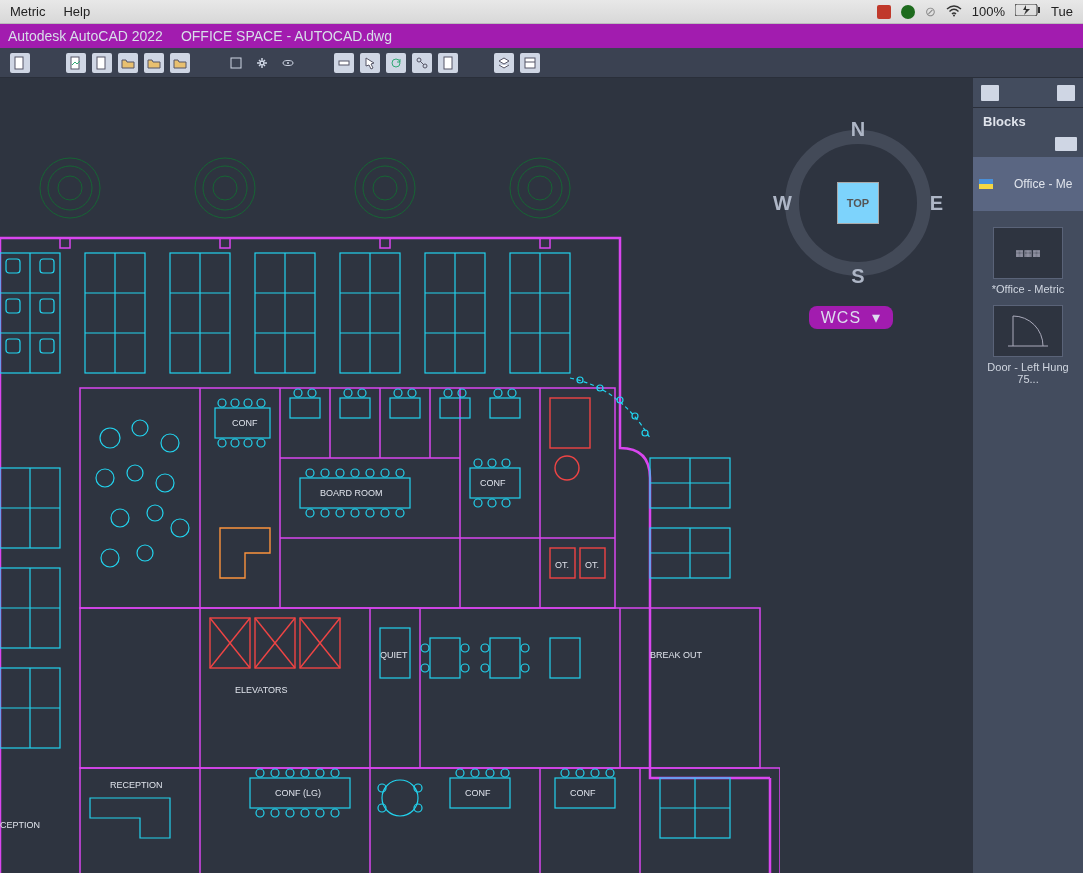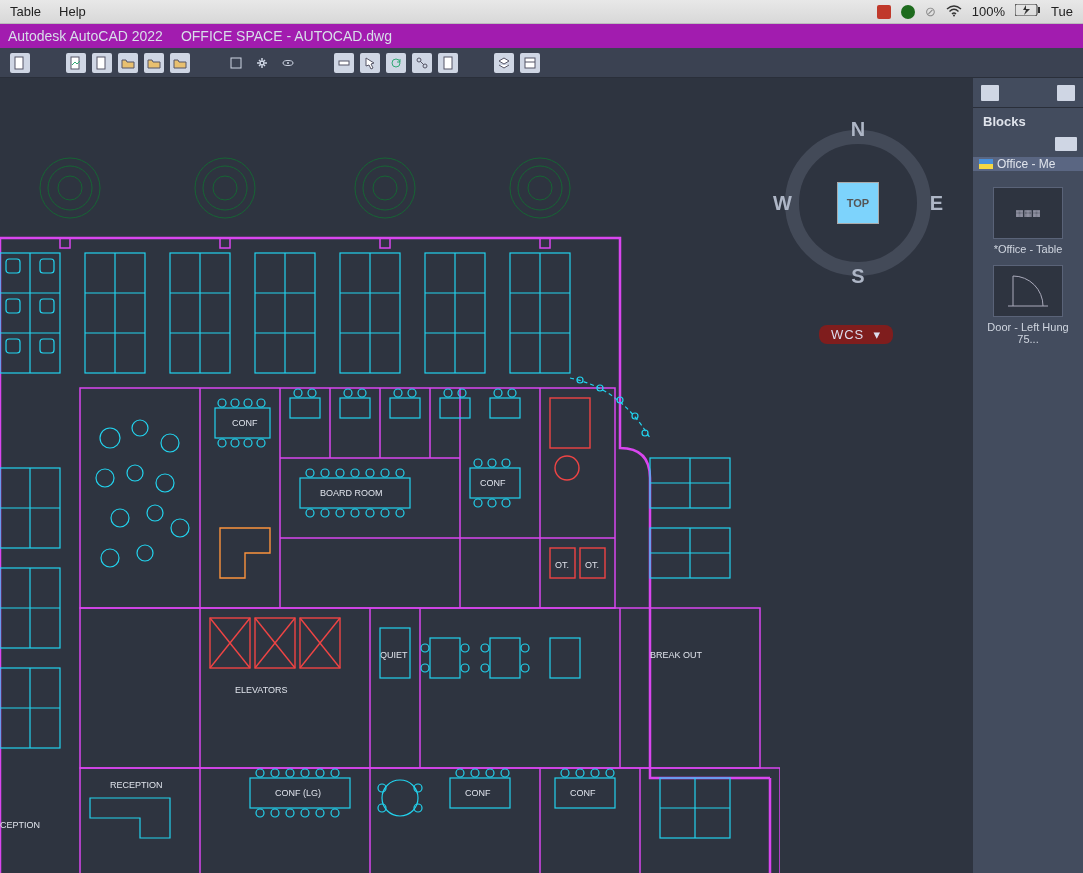--- a/index.html
+++ b/index.html
@@ -25,53 +25,53 @@
 .main { display: flex; height: calc(873px - 24px - 24px - 30px); }
 .viewport { position: relative; flex: 1; background: #2e3440; overflow: hidden; }
 
 
 .panel { width: 110px; background: #434c5e; color: #e0e4ec; display: flex; flex-direction: column; font-size: 12px; }
 .panel-tabs { height: 30px; display: flex; align-items: center; gap: 10px; padding: 0 8px; border-bottom: 1px solid #2a2f3a; }
 .panel-tabs .ptab { width: 18px; height: 16px; background: #cfd6e4; border-radius: 1px; }
 .panel-title { padding: 6px 10px; font-weight: 600; font-size: 13px; }
 .panel-toolbar { display:flex; justify-content:flex-end; padding:2px 6px; }
 .panel-toolbar .picon{ width:22px; height:14px; background:#cfd6e4; border-radius:1px; }
-.panel-select { background:#5a6682; margin:4px 0; padding:0 6px; display:flex; align-items:center; gap:4px; font-size:12px; white-space:nowrap; overflow:hidden; }
+.panel-select { background:#5a6682; margin:4px 0; padding:20px 6px; display:flex; align-items:center; gap:21px; font-size:12px; white-space:nowrap; overflow:hidden; }
 .panel-select .flag{ width:14px; height:10px; background:linear-gradient(to bottom,#4a90d9 50%,#f5d742 50%); display:inline-block; }
 .block-grid { flex:1; overflow:hidden; display:flex; flex-direction:column; gap:10px; padding:12px 4px; align-items:center; }
 .block-item { width:90px; display:flex; flex-direction:column; align-items:center; gap:4px; text-align:center; cursor:pointer; }
 .block-thumb { width:70px; height:52px; background:#2e3440; border:1px solid #5a6378; display:flex; align-items:center; justify-content:center; color:#aab; font-size:9px; }
 .block-label { font-size:11px; line-height:1.1; color:#d0d6e0; }
 
 
 .viewcube { position:absolute; top:40px; right:30px; width:170px; height:170px; display:flex; align-items:center; justify-content:center; }
 .vc-ring { position:absolute; inset:12px; border:14px solid rgba(130,140,160,.25); border-radius:50%; }
 .vc-cube { width:42px; height:42px; background:#7dd3fc; color:#555; display:flex; align-items:center; justify-content:center; font-size:11px; font-weight:600; border:1px solid #aaa; }
 .vc-dir { position:absolute; color:#aeb6c6; font-size:20px; font-weight:600; }
 .vc-n{ top:0; left:50%; transform:translateX(-50%);} .vc-s{ bottom:0; left:50%; transform:translateX(-50%);} .vc-e{ right:0; top:50%; transform:translateY(-50%);} .vc-w{ left:0; top:50%; transform:translateY(-50%);}
-.wcs-badge { position:absolute; top:247px; right:80px; background:#7f1d1d; color:#dde; font-size:13px; padding:2px 12px; border-radius:8px; letter-spacing:1px; }
+.wcs-badge { position:absolute; top:228px; right:80px; background:#a21caf; color:#dde; font-size:16px; padding:2px 12px; border-radius:8px; letter-spacing:1px; }
 
 
 .plan { position:absolute; left:0; top:70px; width:780px; height:760px; }
 .plan svg { width:100%; height:100%; }
 .wall { stroke:#d946ef; stroke-width:1.5; fill:none; }
 .wall-thick { stroke:#d946ef; stroke-width:2.5; fill:none; }
 .furn { stroke:#22d3ee; stroke-width:1.2; fill:none; }
 .accent { stroke:#ef4444; stroke-width:1.4; fill:none; }
 .accent-orange { stroke:#fb923c; stroke-width:1.4; fill:none; }
 .txt { fill:#e0e4ec; font-size:9px; font-family:Arial; }
 .tree { stroke:#166534; stroke-width:1; fill:none; }
 
 </style>
 </head>
 <body>
 
 <div class="mac-menubar">
   <div class="left">
-    <span>Table</span>
+    <span>Metric</span>
     <span>Help</span>
   </div>
   <div class="right">
     <span class="status-dot" style="background:#c0392b"></span>
     <span class="status-dot" style="background:#1e6b1e;border-radius:50%"></span>
     <span style="color:#888">⊘</span>
     <span class="wifi">
       <svg width="16" height="12" viewBox="0 0 16 12">
           <path d="M1 4 Q8 -2 15 4 M3.5 6.5 Q8 2 12.5 6.5 M6 9 Q8 7 10 9" stroke="#333" stroke-width="1.4" fill="none"></path>
           <circle cx="8" cy="10.5" r="1" fill="#333"></circle>
@@ -526,21 +526,21 @@
     <div class="panel-toolbar">
         <div class="picon"></div>
       </div>
     <div class="panel-select">
       <span class="flag"></span>
       <span>Office - Me</span>
     </div>
     <div class="block-grid">
       <div class="block-item">
         <div class="block-thumb">▦▦▦</div>
-        <div class="block-label">*Office - Table</div>
+        <div class="block-label">*Office - Metric</div>
       </div>
       <div class="block-item">
         <div class="block-thumb">
           <svg width="50" height="40" viewBox="0 0 50 40">
               <line x1="10" y1="35" x2="10" y2="5" stroke="#aab"></line>
               <path d="M10 5 A30 30 0 0 1 40 35" stroke="#aab" fill="none"></path>
               <line x1="5" y1="35" x2="45" y2="35" stroke="#aab"></line>
             </svg>
         </div>
         <div class="block-label">Door - Left Hung 75...</div>

